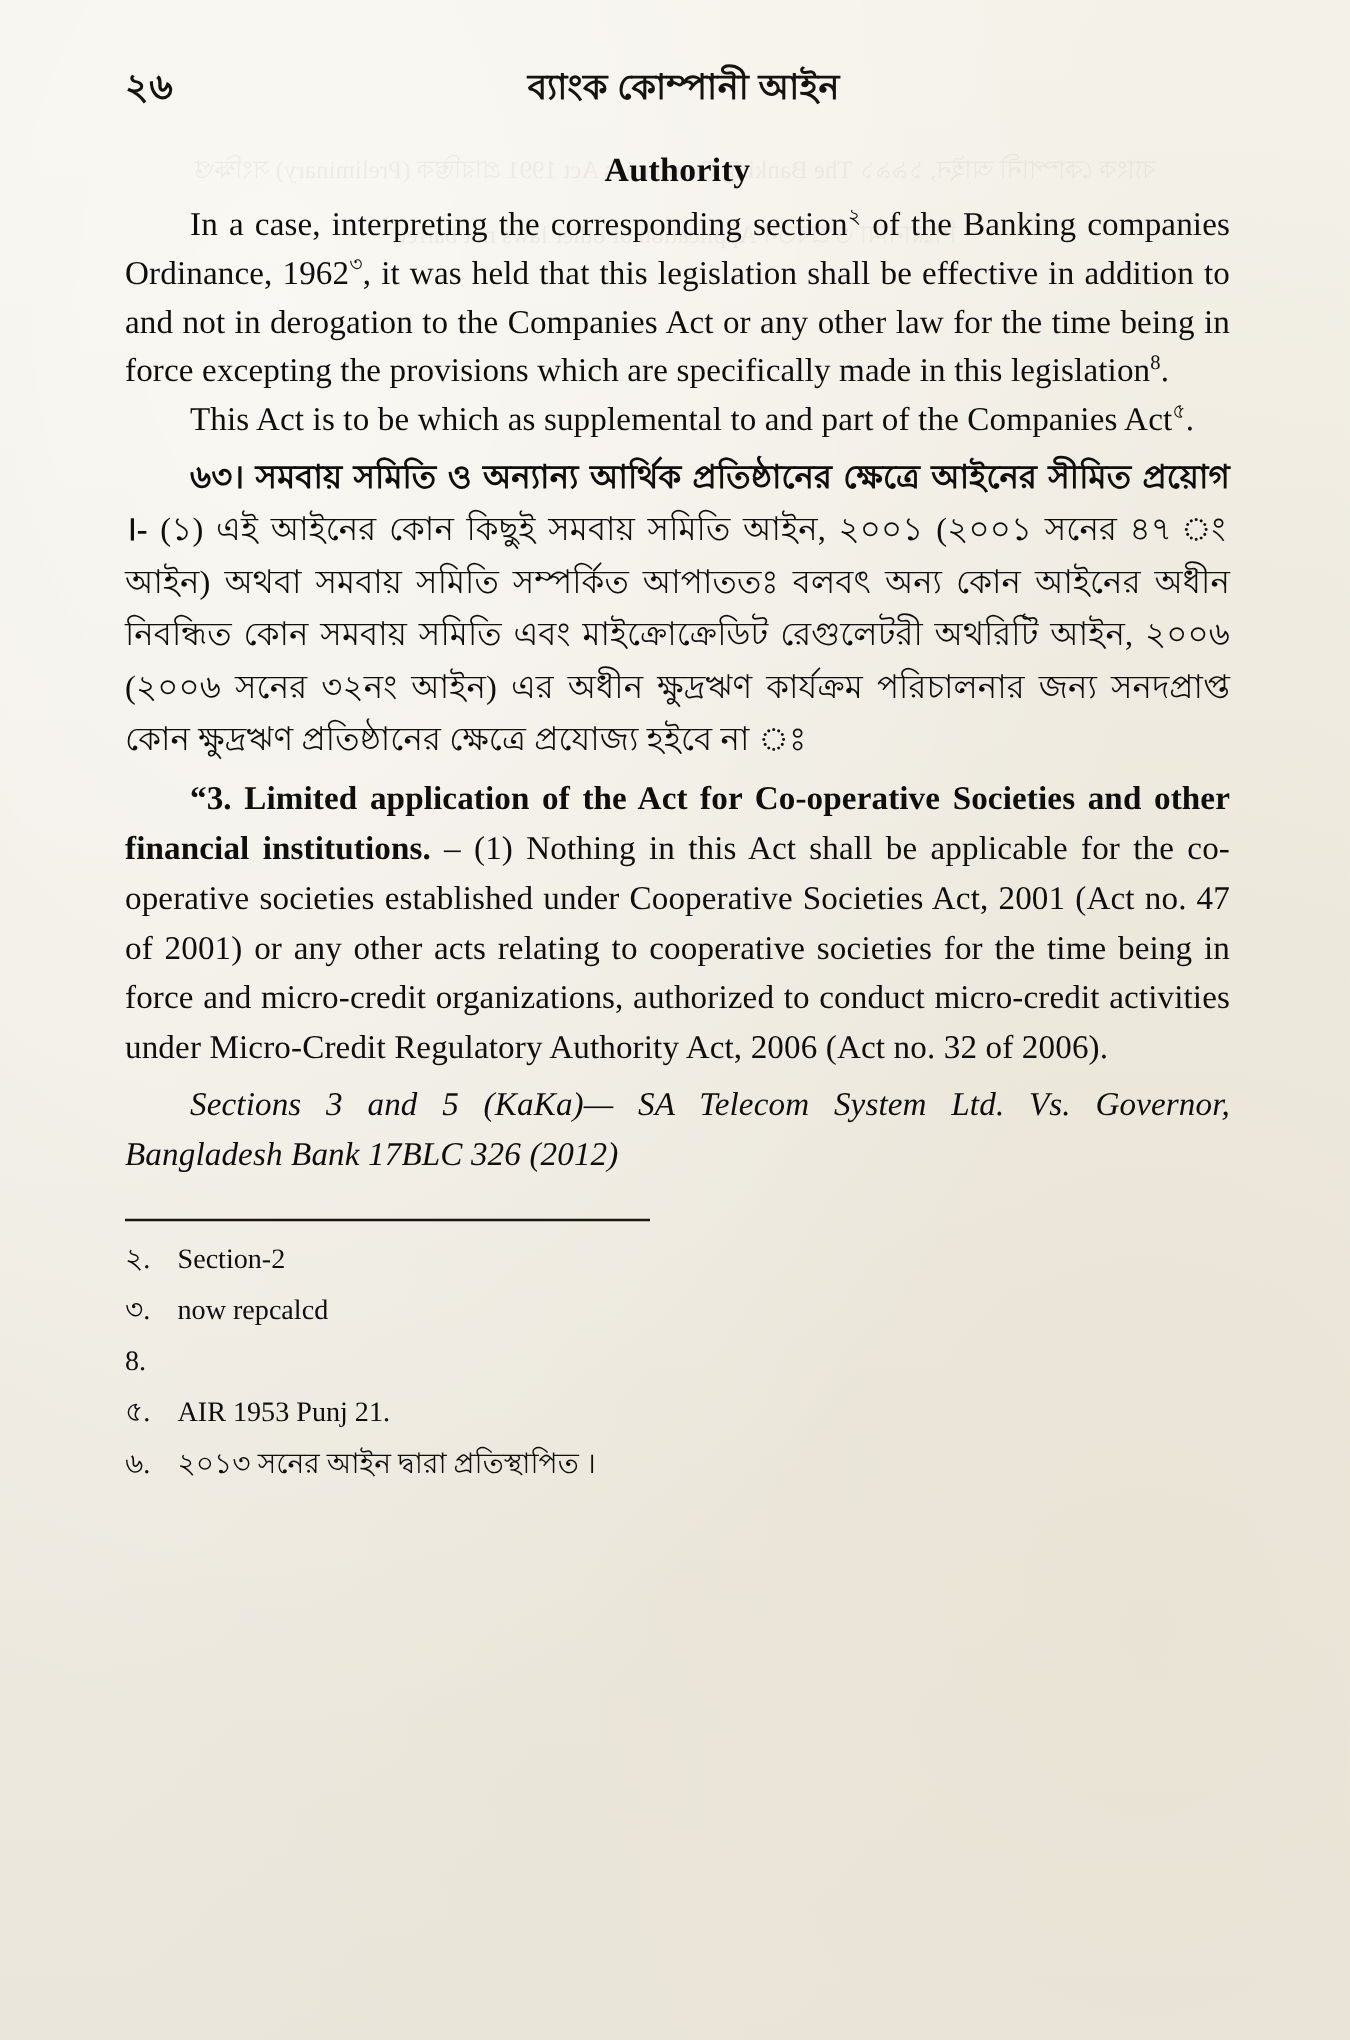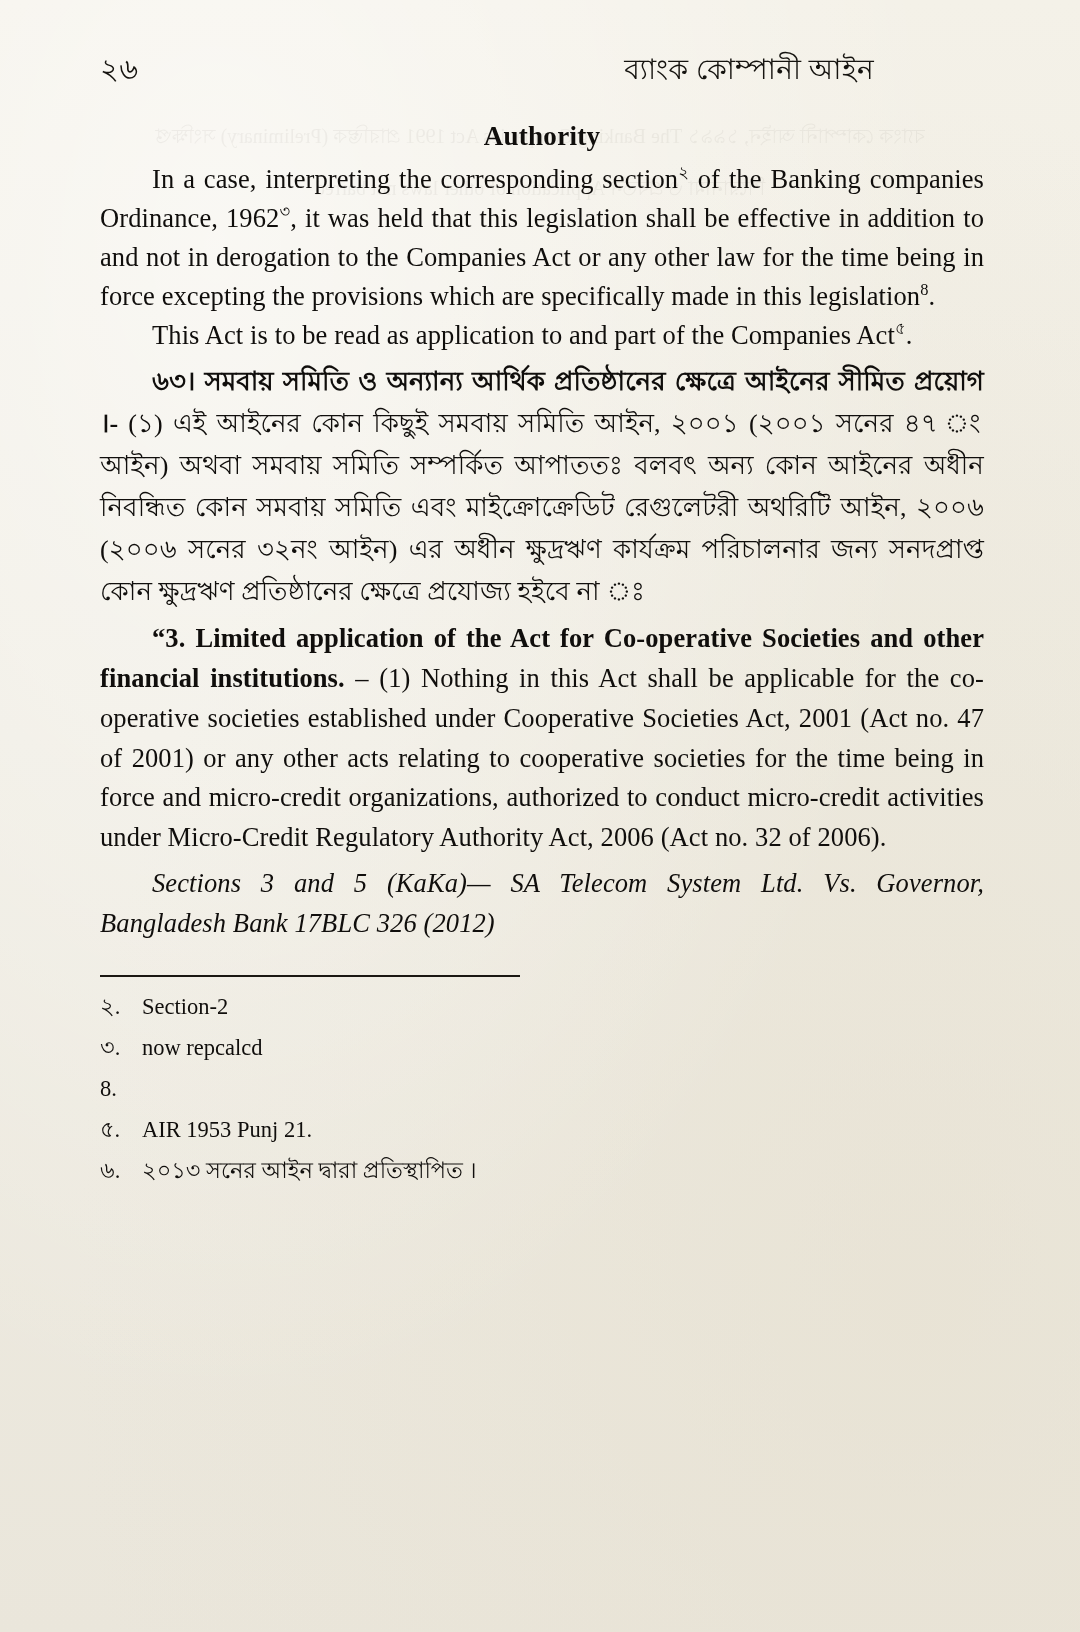--- a/index.html
+++ b/index.html
@@ -43,30 +43,31 @@
     position: absolute;
     inset: 0;
     padding: 46px 96px 40px 100px;
     box-sizing: border-box;
   }
 
   .header {
     display: flex;
     align-items: baseline;
     margin-bottom: 26px;
+    font-weight: bold;
   }
   .folio {
     font-size: 29px;
     letter-spacing: 0.5px;
     width: 120px;
     color: #15130f;
   }
   .running-title {
     flex: 1;
-    text-align: right;
+    text-align: center;
     font-size: 28px;
     letter-spacing: 0.4px;
     margin-right: 110px;
     color: #15130f;
   }
 
   .section-heading {
     text-align: center;
     font-weight: bold;
     font-size: 27px;
@@ -149,21 +150,21 @@
 
   <div class="header">
     <div class="folio">২৬</div>
     <div class="running-title">ব্যাংক কোম্পানী আইন</div>
   </div>
 
   <div class="section-heading">Authority</div>
 
   <p class="indent"><span>In a case, interpreting the corresponding section</span><sup>২</sup><span> of the Banking companies Ordinance, 1962</span><sup>৩</sup><span>, it was held that this legislation shall be effective in addition to and not in derogation to the Companies Act or any other law for the time being in force excepting the provisions which are specifically made in this legislation</span><sup>8</sup><span>.</span></p>
 
-  <p class="indent"><span>This Act is to be read as application to and part of the Companies Act</span><sup>৫</sup><span>.</span></p>
+  <p class="indent"><span>This Act is to be which as supplemental to and part of the Companies Act</span><sup>৫</sup><span>.</span></p>
 
   <div class="spacer-sm"></div>
 
   <p class="bangla indent"><b>৬৩। সমবায় সমিতি ও অন্যান্য আর্থিক প্রতিষ্ঠানের ক্ষেত্রে আইনের সীমিত প্রয়োগ ।-</b><span> (১) এই আইনের কোন কিছুই সমবায় সমিতি আইন, ২০০১ (২০০১ সনের ৪৭ ং আইন) অথবা সমবায় সমিতি সম্পর্কিত আপাততঃ বলবৎ অন্য কোন আইনের অধীন নিবন্ধিত কোন সমবায় সমিতি এবং মাইক্রোক্রেডিট রেগুলেটরী অথরিটি আইন, ২০০৬ (২০০৬ সনের ৩২নং আইন) এর অধীন ক্ষুদ্রঋণ কার্যক্রম পরিচালনার জন্য সনদপ্রাপ্ত কোন ক্ষুদ্রঋণ প্রতিষ্ঠানের ক্ষেত্রে প্রযোজ্য হইবে না ঃ</span></p>
 
   <div class="spacer-sm"></div>
 
   <p class="block-quote-en indent"><span class="lead">“3. Limited application of the Act for Co-operative Societies and other financial institutions.</span><span> – (1) Nothing in this Act shall be applicable for the co-operative societies established under Cooperative Societies Act, 2001 (Act no. 47 of 2001) or any other acts relating to cooperative societies for the time being in force and micro-credit organizations, authorized to conduct micro-credit activities under Micro-Credit Regulatory Authority Act, 2006 (Act no. 32 of 2006).</span></p>
 
   <div class="spacer-sm"></div>

